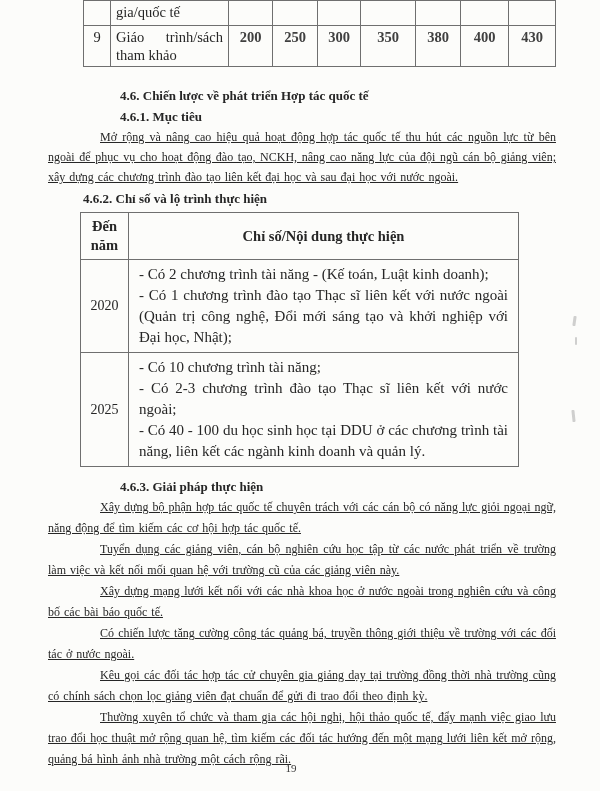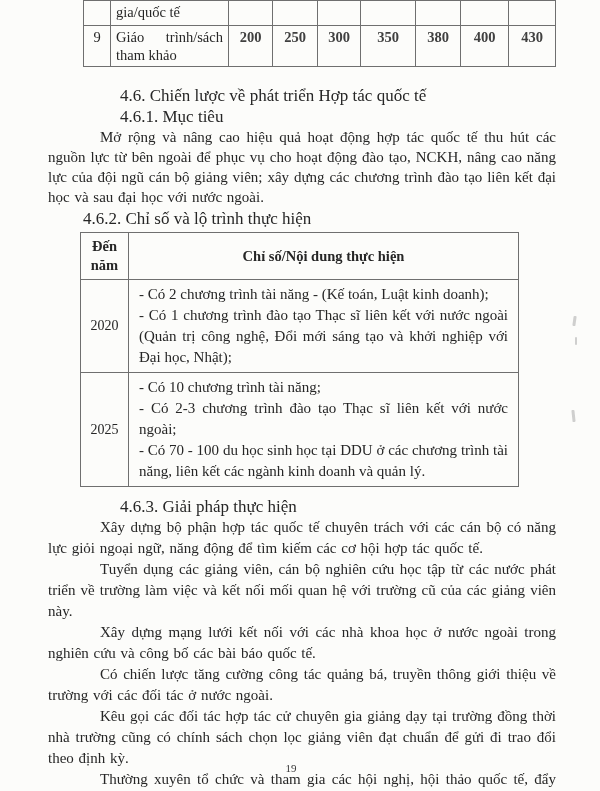--- a/index.html
+++ b/index.html
@@ -30,35 +30,36 @@
   }
   tr.cont-row { height:25px; }
   tr.row9 { height:38px; }
   td.cell-num  { text-align:center; font-size:14px; padding-top:4px; }
   td.cell-label { text-align:justify; }
   td.cell-val { text-align:center; font-weight:bold; font-size:15px; padding-top:5px; color:#404040; }
 
   
   .spacer-top { height:63px; }
   h3.sec {
-    font-size:17px; font-weight:normal;
+    font-size:13px; font-weight:bold;
     line-height:21px;
     margin:0 44px 0 120px;
     white-space:nowrap;
   }
   h3#h46 { margin-top:22px; }
   h3#h462 { margin-left:83px; margin-top:1px; }
   h3#h463 { margin-top:9px; }
   p.body {
     margin:0 44px 0 48px;
-    font-size:15px;
+    font-size:12px;
     line-height:20px;
     text-align:justify;
     text-indent:52px;
     word-spacing:1px;
+    text-decoration:underline;
   }
   .sol p.body { line-height:21px; }
 
   
   table.kpi-table {
     border-collapse:collapse;
     table-layout:fixed;
     width:439px;
     margin:3px 0 0 80px;
   }
@@ -153,21 +154,21 @@
       <td class="items-cell">
         <div>- Có 2 chương trình tài năng - (Kế toán, Luật kinh doanh);</div>
         <div>- Có 1 chương trình đào tạo Thạc sĩ liên kết với nước ngoài (Quản trị công nghệ, Đổi mới sáng tạo và khởi nghiệp với Đại học, Nhật);</div>
       </td>
     </tr>
     <tr class="kpi-2025">
       <td class="year-cell">2025</td>
       <td class="items-cell">
         <div>- Có 10 chương trình tài năng;</div>
         <div>- Có 2-3 chương trình đào tạo Thạc sĩ liên kết với nước ngoài;</div>
-        <div>- Có 70 - 100 du học sinh học tại DDU ở các chương trình tài năng, liên kết các ngành kinh doanh và quản lý.</div>
+        <div>- Có 40 - 100 du học sinh học tại DDU ở các chương trình tài năng, liên kết các ngành kinh doanh và quản lý.</div>
       </td>
     </tr>
   </tbody>
     </table>
 
   <h3 class="sec" id="h463">4.6.3. Giải pháp thực hiện</h3>
 
   <div class="sol">
     <p class="body">Xây dựng bộ phận hợp tác quốc tế chuyên trách với các cán bộ có năng lực giỏi ngoại ngữ, năng động để tìm kiếm các cơ hội hợp tác quốc tế.</p>
     <p class="body">Tuyển dụng các giảng viên, cán bộ nghiên cứu học tập từ các nước phát triển về trường làm việc và kết nối mối quan hệ với trường cũ của các giảng viên này.</p>

